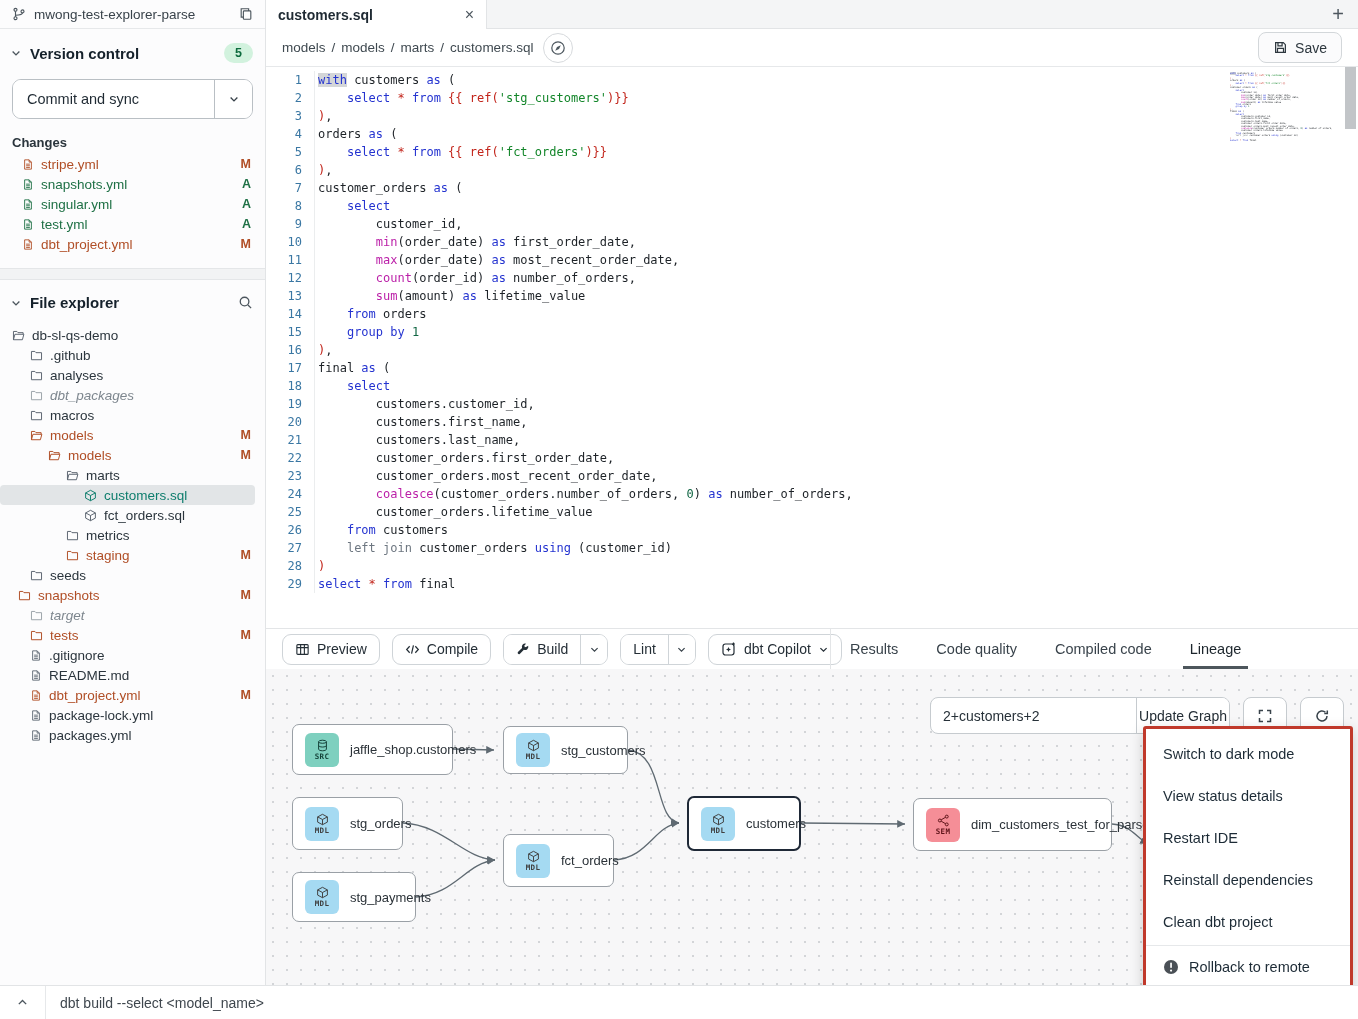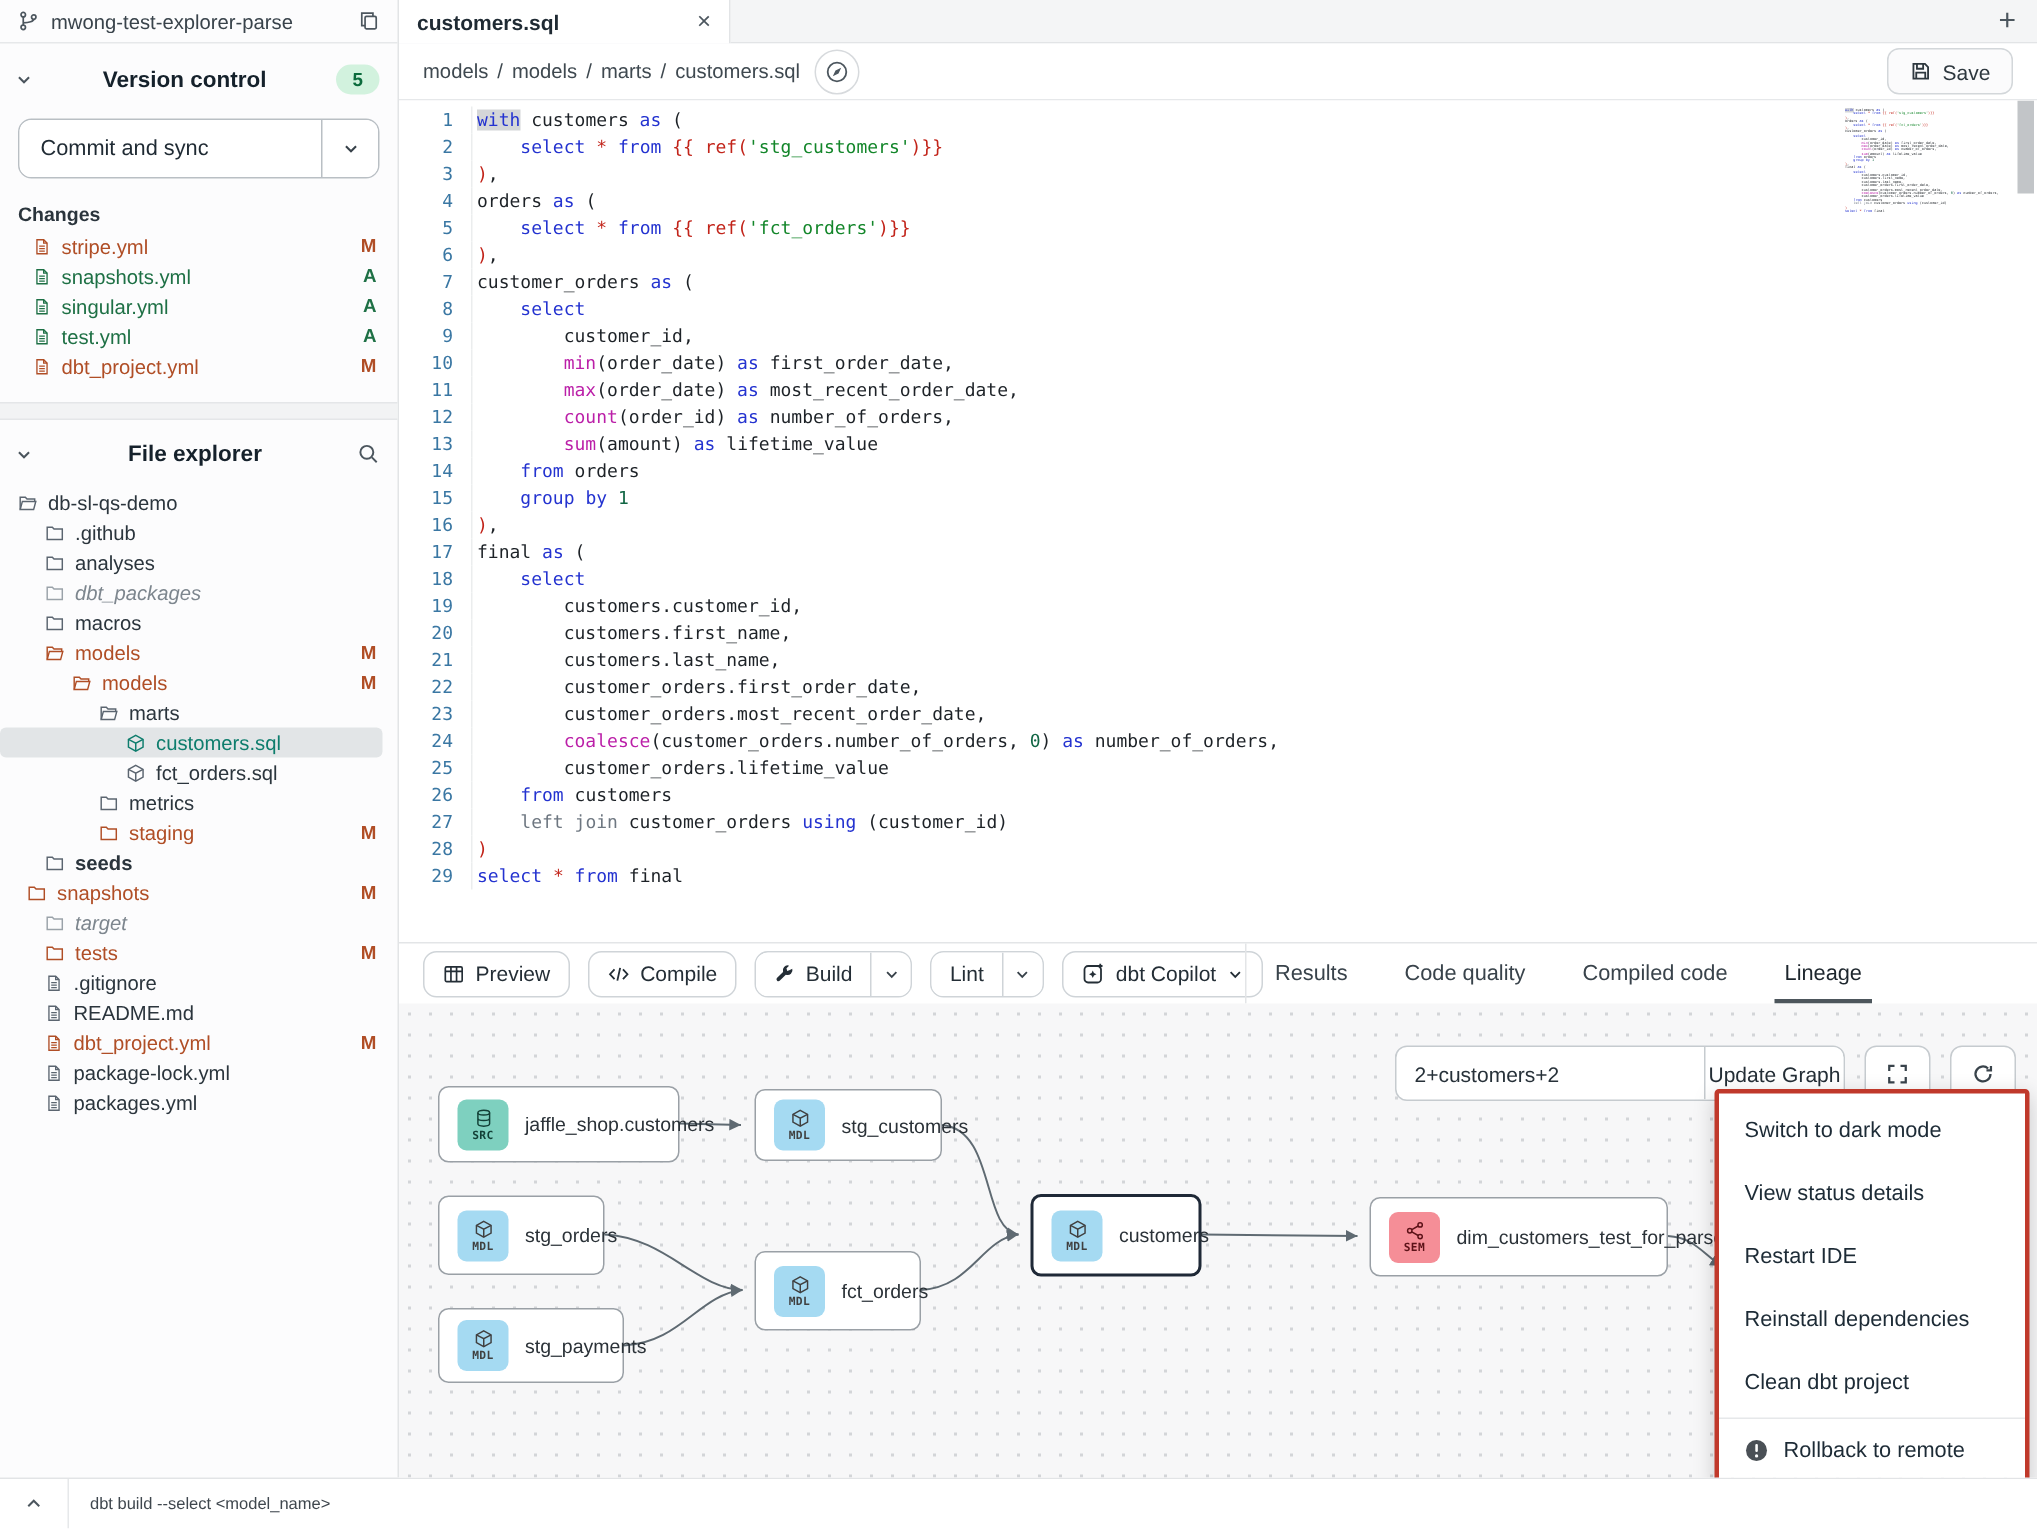--- a/index.html
+++ b/index.html
@@ -5,21 +5,21 @@
   * { box-sizing: border-box; margin: 0; padding: 0; }
   html,body { width:1358px; height:1019px; background:#fff; font-family:"Liberation Sans",sans-serif; color:#1f2a33; overflow:hidden; }
   .app { width:1358px; height:1019px; display:flex; flex-direction:column; }
   .cols { flex:1; display:flex; min-height:0; }
 
   
   .sidebar { width:266px; border-right:1px solid #e2e4e6; background:#fcfcfd; display:flex; flex-direction:column; }
   .sb-header { height:29px; display:flex; align-items:center; gap:8px; padding:0 12px; border-bottom:1px solid #e6e8ea; color:#39434b; font-size:13.5px; }
   .sb-header .grow { flex:1; white-space:nowrap; overflow:hidden; }
   .icon-btn { background:none; border:none; color:#4c565e; cursor:pointer; display:flex; align-items:center; }
-  .sec-head { display:flex; align-items:center; gap:8px; padding:14px 12px 8px 10px; font-size:15px; font-weight:bold; color:#15212b;text-align:center; }
+  .sec-head { display:flex; align-items:center; gap:8px; padding:14px 12px 8px 10px; font-size:15px; font-weight:bold; color:#15212b; }
   .sec-head .grow { flex:1; }
   .badge { background:#d2f2de; color:#0c6b3d; font-size:12.5px; font-weight:bold; border-radius:11px; padding:3px 11px; }
   .commit-split { margin:8px 12px 12px 12px; height:40px; display:flex; border:1px solid #b9bfc4; border-radius:9px; background:#fff; overflow:hidden; }
   .commit-main { flex:1; text-align:left; padding:0 14px; font-size:14.5px; color:#1f2a33; background:#fff; border:none; cursor:pointer; font-family:inherit; }
   .commit-caret { width:38px; border:none; border-left:1px solid #b9bfc4; background:#fff; color:#39434b; cursor:pointer; display:flex; align-items:center; justify-content:center; }
   .changes-label { padding:4px 12px 4px 12px; font-size:13px; font-weight:bold; color:#2a343c; }
   .changes { list-style:none; }
   .changes li { display:flex; align-items:center; gap:7px; padding:2.5px 14px 2.5px 22px; font-size:13.5px; }
   .changes .nm { flex:1; }
   .changes .st { font-weight:bold; font-size:12.5px; }
@@ -89,21 +89,21 @@
   .filter-box input { flex:1; border:none; outline:none; padding:0 12px; font-size:14px; color:#273139; font-family:inherit; background:transparent; }
   .update-btn { width:106px; border:none; border-left:1px solid #c6cbcf; background:#fff; font-size:14px; color:#242e36; cursor:pointer; font-family:inherit; }
   .sq-btn { width:44px; height:37px; background:#fff; border:1px solid #c6cbcf; border-radius:8px; color:#39434b; display:flex; align-items:center; justify-content:center; cursor:pointer; }
   .ctx-menu { position:absolute; left:877px; top:57px; width:210px; z-index:5; background:#fff; border:3px solid #c0392b; border-radius:3px; box-shadow:0 4px 14px rgba(0,0,0,.18); padding:4px 0; }
   .ctx-menu .mi { height:42px; display:flex; align-items:center; gap:10px; padding:0 17px; font-size:14.5px; color:#1d2b36; cursor:pointer; }
   .ctx-menu .mdiv { height:1px; background:#e6e8ea; margin:2px 0; }
 
   
   .statusbar { height:34px; border-top:1px solid #e2e4e6; background:#fff; display:flex; align-items:center; }
   .sb-expand { width:46px; height:100%; border-right:1px solid #e6e8ea; display:flex; align-items:center; justify-content:center; color:#4c565e; cursor:pointer; background:none; border-top:none; border-left:none; border-bottom:none; }
-  .cmd-input { flex:1; border:none; outline:none; font-size:11px; padding:0 14px; color:#ec4899; font-family:inherit; }
+  .cmd-input { flex:1; border:none; outline:none; font-size:14px; padding:0 14px; color:#ec4899; font-family:inherit; }
   .cmd-input::placeholder { color:#3f474e; opacity:1; }
   .sb-right { display:flex; align-items:center; gap:10px; padding-right:12px; }
   .toggle { width:37px; height:20px; border-radius:10px; background:#12756a; border:none; position:relative; cursor:pointer; display:flex; align-items:center; }
   .toggle .check { position:absolute; left:5px; color:#fff; display:flex; }
   .toggle .knob { position:absolute; right:2px; width:16px; height:16px; border-radius:50%; background:#fff; }
   .defer-label { font-size:14.5px; font-weight:bold; color:#16323f; }
   .help-ic { width:17px; height:17px; border-radius:50%; border:1.4px solid #6a747c; color:#6a747c; font-size:11px; font-weight:bold; display:flex; align-items:center; justify-content:center; cursor:pointer; }
   .ready-pill { height:25px; border-radius:13px; background:#ddf6e8; border:1px solid #b5e3c9; display:flex; align-items:center; gap:7px; padding:0 12px; font-size:13.5px; font-weight:bold; color:#1c5c4d; }
   .ready-dot { width:11px; height:11px; border-radius:50%; border:1.6px solid #2f9e68; background:transparent; }
   .dots-btn { width:36px; height:27px; border:1px solid #c9ced2; border-radius:8px; background:#fff; font-size:14px; font-weight:bold; color:#2a343c; cursor:pointer; line-height:0; letter-spacing:1px; }
@@ -322,21 +322,21 @@
           </li>
           <li class="mod " style="padding-left: 66px;">
             <span class="ic" style="display:flex">
               <svg width="13" height="13" viewBox="0 0 16 16" fill="none" stroke="currentColor" stroke-width="1.2">
                 <path d="M1.8 13.2V3h4.2l1.4 1.5h6.8v8.7z"></path>
               </svg>
             </span>
             <span class="nm">staging</span>
             <span class="st">M</span>
           </li>
-          <li class="" style="padding-left: 30px; font-weight: bold;">
+          <li class="" style="padding-left: 30px;">
             <span class="ic" style="display:flex">
               <svg width="13" height="13" viewBox="0 0 16 16" fill="none" stroke="currentColor" stroke-width="1.2">
                 <path d="M1.8 13.2V3h4.2l1.4 1.5h6.8v8.7z"></path>
               </svg>
             </span>
             <span class="nm">seeds</span>
           </li>
           <li class="mod " style="padding-left: 18px;">
             <span class="ic" style="display:flex">
               <svg width="13" height="13" viewBox="0 0 16 16" fill="none" stroke="currentColor" stroke-width="1.2">

